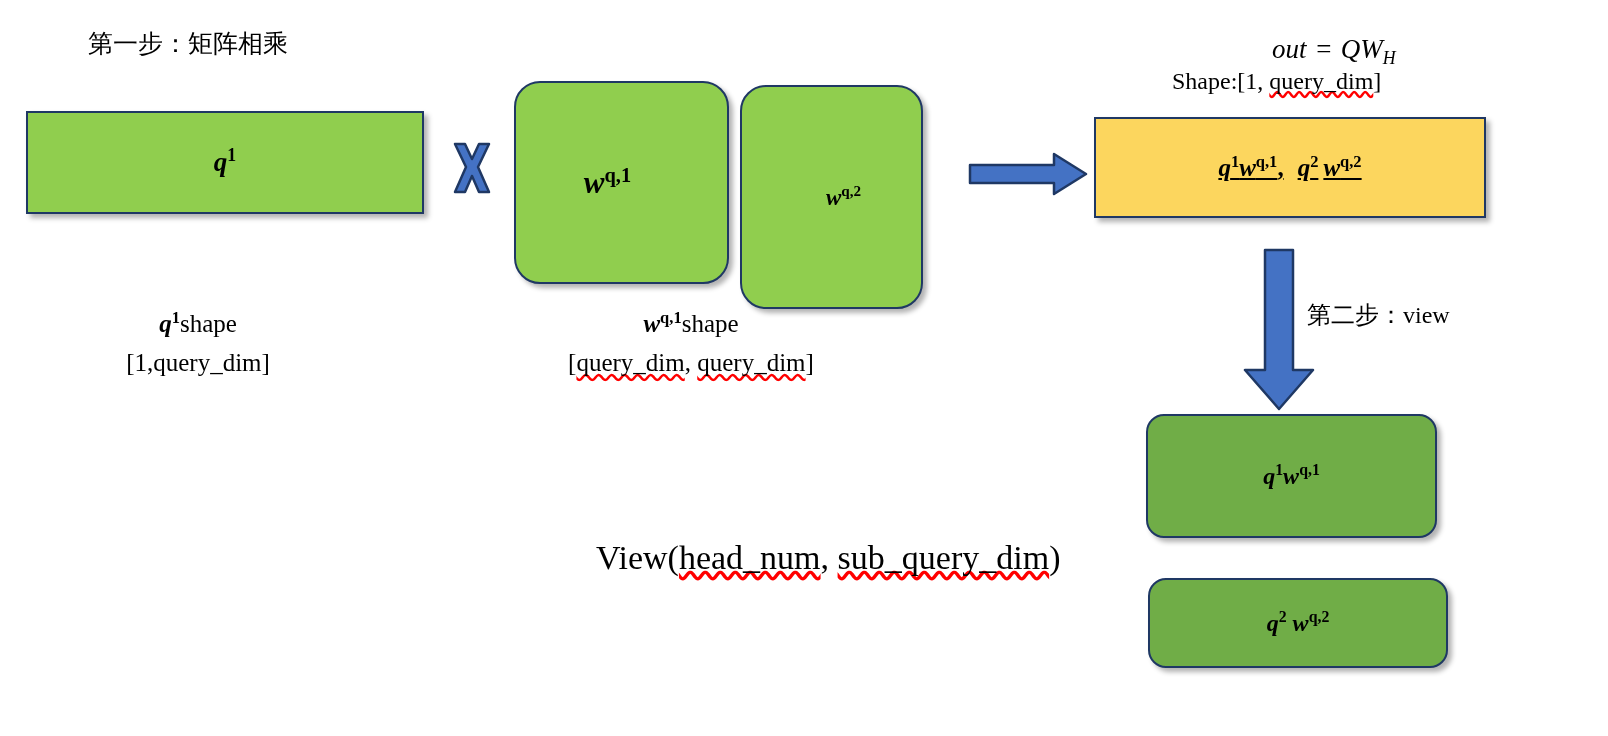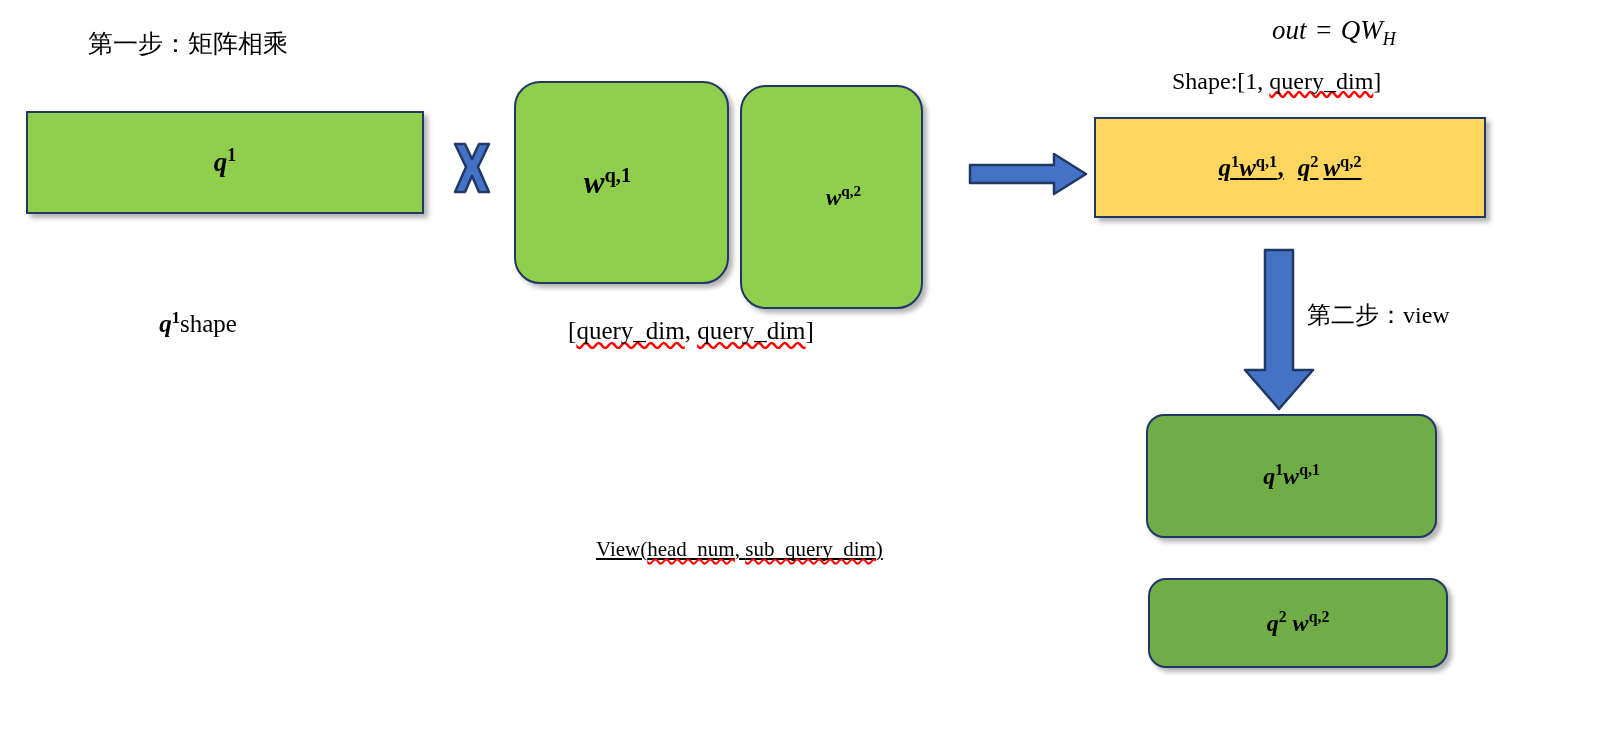--- a/index.html
+++ b/index.html
@@ -89,21 +89,21 @@
   
   svg { display: block; overflow: visible; }
 </style>
 </head>
 <body>
 
 <div class="caption cjk" style="left:88px; top:28px; font-size:25px;">
   <span>第一步：矩阵相乘</span>
 </div>
 
-<div class="caption" style="left:1272px; top:13px; font-size:27px;">
+<div class="caption" style="left:1272px; top:32px; font-size:27px;">
   <span class="mathital">out</span><span class="mathital" style="padding:0 8px;">=</span><span class="mathital"><span>QW</span><sub>H</sub></span>
 </div>
 
 <div class="caption plain" style="left:1172px; top:66px; font-size:24px;">
   <span>Shape:[1, </span><span class="spell">query_dim</span><span>]</span>
 </div>
 
 <div class="shape green-light" style="left:26px; top:111px; width:398px; height:103px;">
   <span class="mathbold" style="font-size:27px;"><span>q</span><sup>1</sup></span>
 </div>
@@ -139,27 +139,31 @@
 </div>
 
 <div class="caption cjk" style="left:1307px; top:300px; font-size:24px;">
   <span>第二步：view</span>
 </div>
 
 <div class="caption" style="left:83px; top:308px; width:230px; font-size:25px;">
   <div>
     <span class="mathbold"><span>q</span><sup>1</sup></span><span class="plain">shape</span>
   </div>
+  <div class="plain" style="margin-top:7px;">[1,query_dim]</div>
 </div>
 
 <div class="caption" style="left:546px; top:308px; width:290px; font-size:25px;">
+  <div>
+    <span class="mathbold"><span>w</span><sup>q,1</sup></span><span class="plain">shape</span>
+  </div>
   <div class="plain" style="margin-top:7px;"><span>[</span><span class="spell">query_dim</span><span>, </span><span class="spell">query_dim</span><span>]</span></div>
 </div>
 
-<div class="caption plain" style="left:596px; top:536px; font-size:21px;text-decoration:underline;">
+<div class="caption plain" style="left:596px; top:536px; font-size:34px;">
   <span>View(</span><span class="spell">head_num</span><span>, </span><span class="spell">sub_query_dim</span><span>)</span>
 </div>
 
 <div class="shape rounded-sm green-dark" style="left:1146px; top:414px; width:291px; height:124px;">
   <span class="mathbold" style="font-size:24px;"><span>q</span><sup>1</sup><span>w</span><sup>q,1</sup></span>
 </div>
 
 <div class="shape rounded-sm green-dark" style="left:1148px; top:578px; width:300px; height:90px;">
   <span class="mathbold" style="font-size:24px;"><span>q</span><sup>2</sup><span style="padding-left:6px;">w</span><sup>q,2</sup></span>
 </div>

